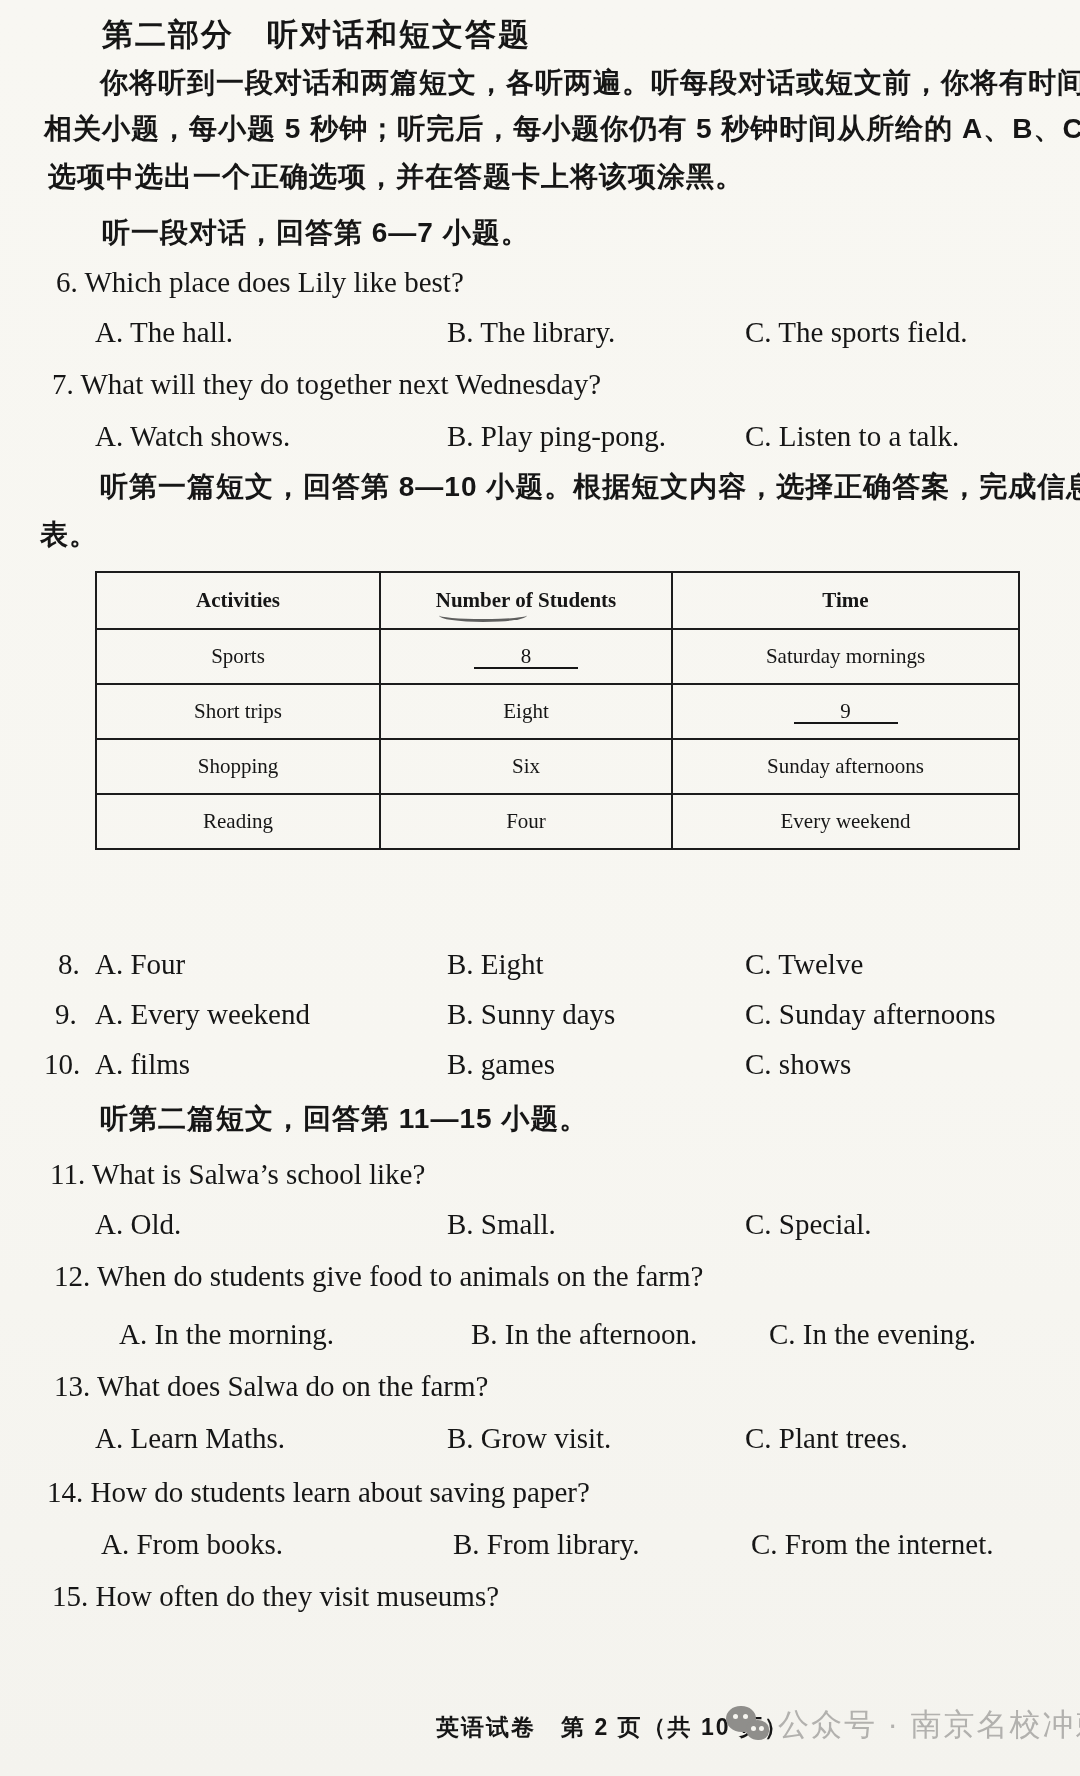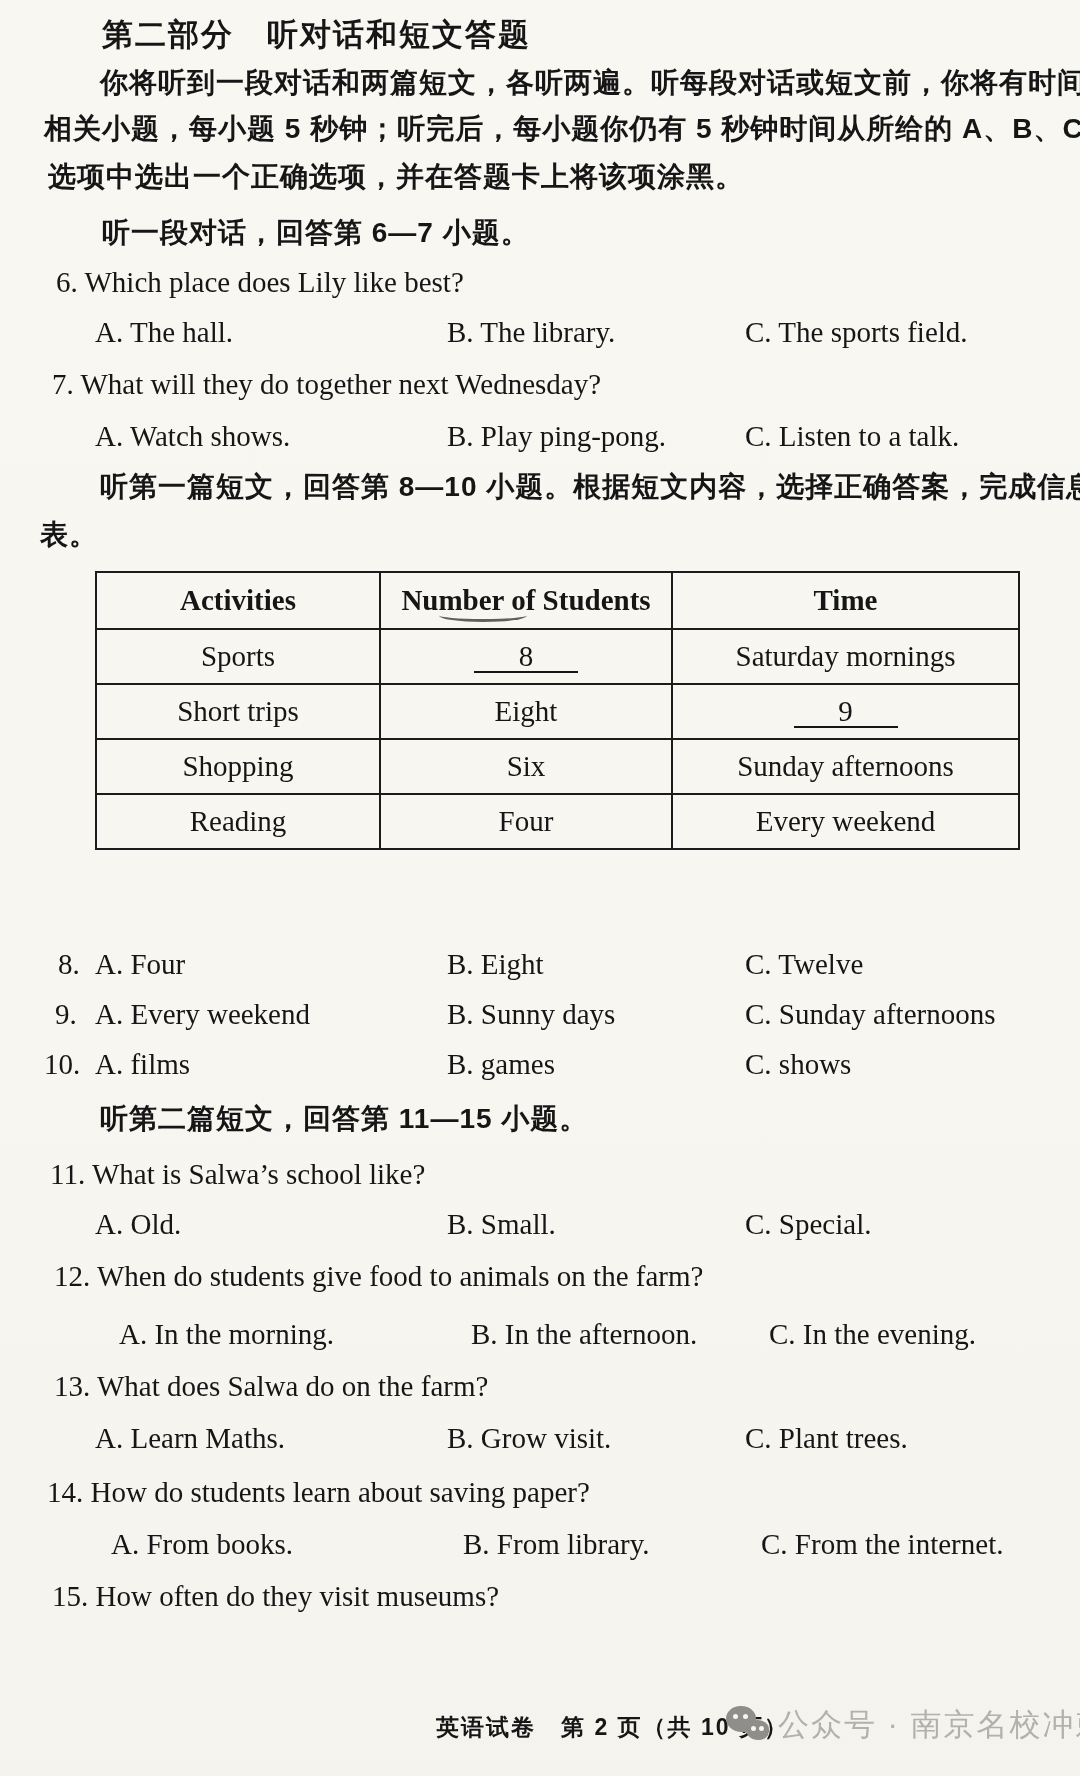--- a/index.html
+++ b/index.html
@@ -12,21 +12,21 @@
   .line{position:absolute;white-space:nowrap;}
   .zh{font-family:"Liberation Sans",sans-serif;font-weight:700;font-size:28px;letter-spacing:1px;}
   .title{font-size:31px;letter-spacing:2px;}
   .en{font-size:29px;font-family:"Liberation Serif",serif;font-weight:400;}
   .opt{position:absolute;white-space:nowrap;font-size:29px;font-family:"Liberation Serif",serif;}
   .oA{left:95px;} .oB{left:447px;} .oC{left:745px;}
   .qnum{position:absolute;font-size:29px;font-family:"Liberation Serif",serif;}
 
   .exam-table{
     position:absolute;left:95px;top:571px;border-collapse:collapse;
-    font-size:29px;text-align:center;table-layout:fixed;
+    font-size:21px;text-align:center;table-layout:fixed;
   }
   .exam-table th,.exam-table td{
     border:2px solid #1c1c1c;padding:0;vertical-align:middle;
   }
   .exam-table th{height:55px;font-weight:700;font-family:"Liberation Serif",serif;position:relative;}
   .exam-table td{height:53px;font-weight:400;}
   .c1{width:282px;} .c2{width:290px;} .c3{width:345px;}
   .blank{
     display:inline-block;min-width:92px;text-align:center;
     border-bottom:2px solid #161616;line-height:1.05;padding:0 6px;
@@ -150,21 +150,21 @@
   </div>
 
   <div class="line en" style="left:54px;top:1370px;">13. What does Salwa do on the farm?</div>
   <div class="line" style="top:1422px;left:0;width:1080px;height:36px;">
     <span class="opt oA">A. Learn Maths.</span>
     <span class="opt oB">B. Grow visit.</span>
     <span class="opt oC">C. Plant trees.</span>
   </div>
 
   <div class="line en" style="left:47px;top:1476px;">14. How do students learn about saving paper?</div>
-  <div class="line" style="top:1528px;left:16px;width:980px;height:36px;">
+  <div class="line" style="top:1528px;left:6px;width:980px;height:36px;">
     <span class="opt oA">A. From books.</span>
     <span class="opt oB">B. From library.</span>
     <span class="opt oC">C. From the internet.</span>
   </div>
 
   <div class="line en" style="left:52px;top:1580px;">15. How often do they visit museums?</div>
 
   <div class="footer-info">英语试卷　第 2 页（共 10 页）</div>
   <div class="wechat-icon">
     <span class="wc-bubble wc-big">

